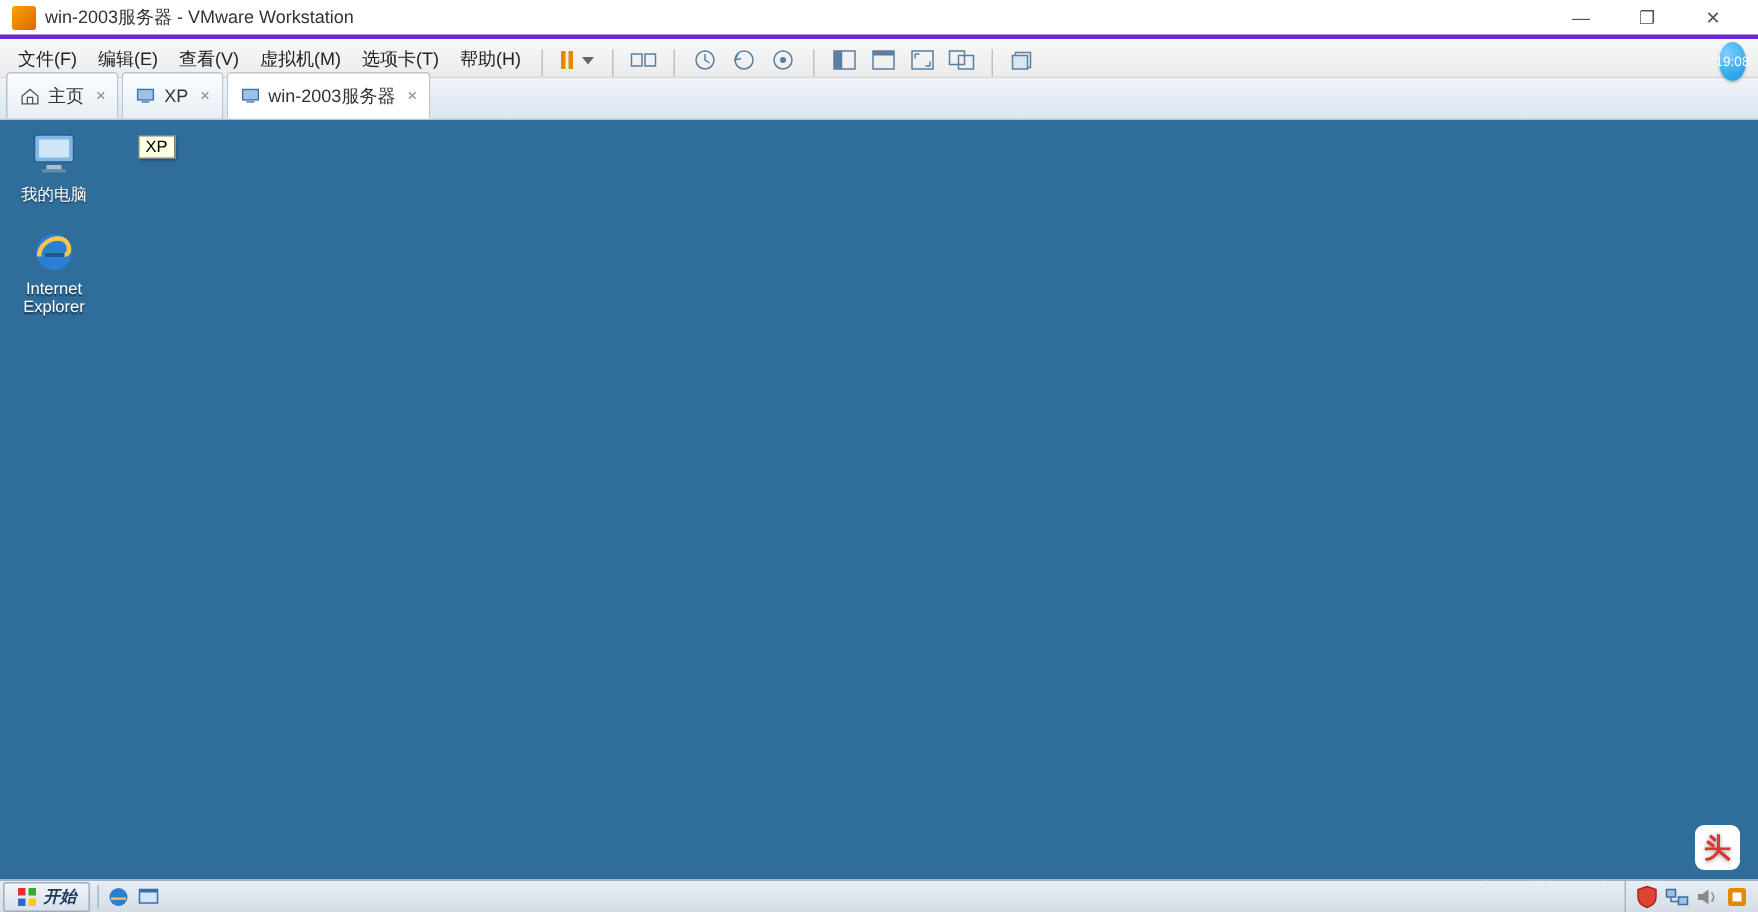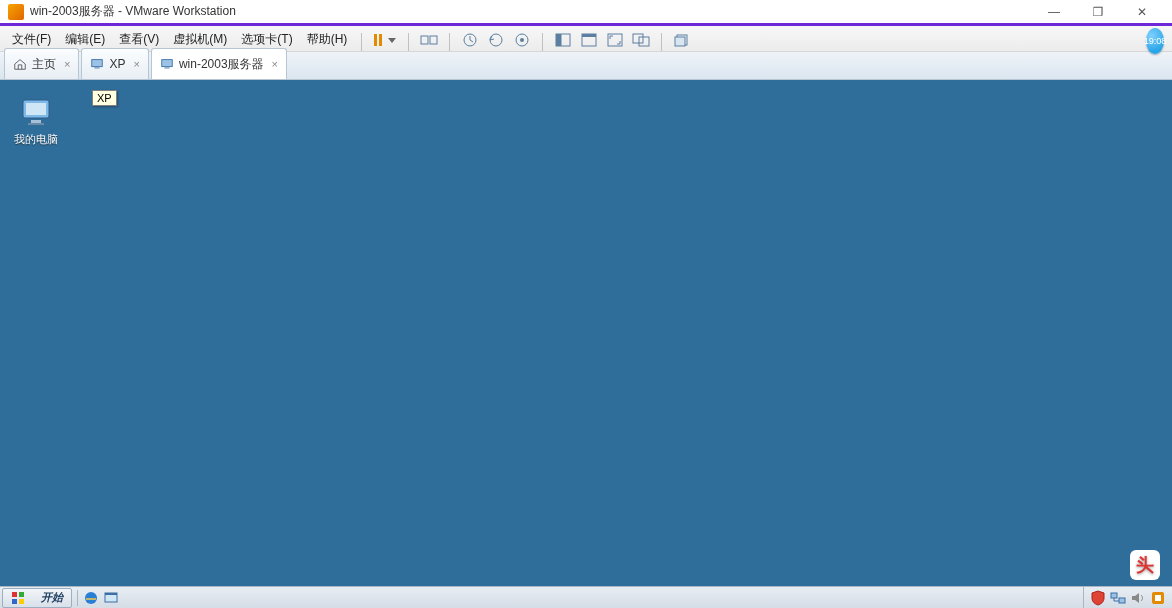--- a/index.html
+++ b/index.html
@@ -25,28 +25,28 @@
 
 
 .tabbar { height: 28px; background: linear-gradient(#eef3f8,#dbe6f0); display: flex; align-items: end; padding: 0 4px; border-bottom: 1px solid #b8c6d4; }
 .tab { display: flex; align-items: center; height: 24px; padding: 15px 8px; margin-right: 2px; background: linear-gradient(#fbfdff,#e8eef4); border: 1px solid #b8c6d4; border-bottom: none; border-radius: 3px 3px 0 0; font-size: 12px; color: #333; cursor: default; position: relative; justify-content: space-between; }
 .tab.active { background: #fff; font-weight: normal; height: 25px; }
 .tab .tab-icon { width: 14px; height: 14px; margin-right: 5px; }
 .tab .tab-close { margin-left: 8px; color: #888; font-size: 11px; cursor: default; }
 
 
 .vm-area { position: relative; width: 1172px; height: calc(608px - 26px - 26px - 28px); background: #2f6d9a; overflow: hidden; }
-.desktop-icons { position: absolute; top: 16px; left: 6px; display: flex; flex-direction: column; gap: 14px; }
+.desktop-icons { position: absolute; top: 6px; left: 6px; display: flex; flex-direction: column; gap: 14px; }
 .dicon { width: 60px; display: flex; flex-direction: column; align-items: center; text-align: center; color: #fff; font-size: 11px; text-shadow: 0 1px 1px rgba(0,0,0,.6); cursor: default; }
 .dicon .glyph { width: 34px; height: 34px; margin-bottom: 2px; }
 .tooltip { position: absolute; left: 92px; top: 10px; background: #ffffe1; border: 1px solid #808080; padding: 1px 4px; font-size: 11px; color: #000; box-shadow: 1px 1px 2px rgba(0,0,0,.3); }
 
 
 .guest-taskbar { position: absolute; left: 0; right: 0; bottom: 0; height: 22px; background: linear-gradient(#e9eef4,#d4dce5); border-top: 1px solid #a9b6c4; display: flex; align-items: center; font-size: 11px; }
-.start-btn { height: 20px; padding: 0 8px; margin: 1px 2px; background: linear-gradient(#f2f5f9,#d8e0e9); border: 1px solid #9cafc2; border-radius: 2px; display: flex; align-items: center; gap: 16px; color: #1a3b5e; font-style: italic; font-weight: bold; cursor: default; }
+.start-btn { height: 20px; padding: 0 8px; margin: 1px 2px; background: linear-gradient(#f2f5f9,#d8e0e9); border: 1px solid #9cafc2; border-radius: 2px; display: flex; align-items: center; gap: 4px; color: #1a3b5e; font-style: italic; font-weight: bold; cursor: default; }
 .start-flag { width: 14px; height: 14px; }
 .ql-sep { width: 1px; height: 16px; background: #a9b6c4; margin: 0 3px; }
 .ql-btn { width: 20px; height: 18px; display: flex; align-items: center; justify-content: center; cursor: default; }
 .tray { margin-left: auto; display: flex; align-items: center; gap: 4px; padding: 0 6px; border-left: 1px solid #a9b6c4; height: 100%; }
 .tray-icon { width: 16px; height: 16px; }
 
 
 .watermark { position: absolute; right: 12px; bottom: 28px; color: rgba(255,255,255,.92); font-size: 28px; font-weight: 500; text-shadow: 0 1px 3px rgba(0,0,0,.4); display: flex; align-items: center; gap: 8px; }
 .watermark .wm-logo { width: 30px; height: 30px; border-radius: 6px; background: #fff; color: #d33; font-weight: bold; font-size: 18px; display: flex; align-items: center; justify-content: center; }
 .watermark-sub { position: absolute; right: 14px; bottom: 10px; color: rgba(255,255,255,.35); font-size: 12px; }
@@ -198,20 +198,28 @@
   <div class="desktop-icons">
     <div class="dicon">
       <svg class="glyph" viewBox="0 0 34 34">
           <rect x="4" y="4" width="26" height="18" rx="2" fill="#7fb9e8" stroke="#2e5c8a"></rect>
           <rect x="7" y="7" width="20" height="12" fill="#cfe6f7"></rect>
           <rect x="12" y="24" width="10" height="3" fill="#a6c1d8"></rect>
           <rect x="9" y="27" width="16" height="2" fill="#6a8aa6"></rect>
         </svg>
       <span>我的电脑</span>
     </div>
+    <div class="dicon">
+      <svg class="glyph" viewBox="0 0 34 34">
+          <circle cx="17" cy="17" r="12" fill="#2a7fd4"></circle>
+          <path d="M7 20c0-7 6-12 13-12 4 0 7 3 7 7 0 2-1 4-3 4H11" fill="none" stroke="#f5c84b" stroke-width="3"></path>
+          <path d="M11 19h13" stroke="#1a5a9a" stroke-width="3"></path>
+        </svg>
+      <span style="line-height:1.1;">Internet Explorer</span>
+    </div>
   </div>
 
   <div class="watermark">
     <div class="wm-logo">头</div>
   </div>
   <div class="watermark-sub">https://blog.csdn.net/Eastmount</div>
 
   <div class="guest-taskbar">
     <div class="start-btn">
       <svg class="start-flag" viewBox="0 0 14 14">

